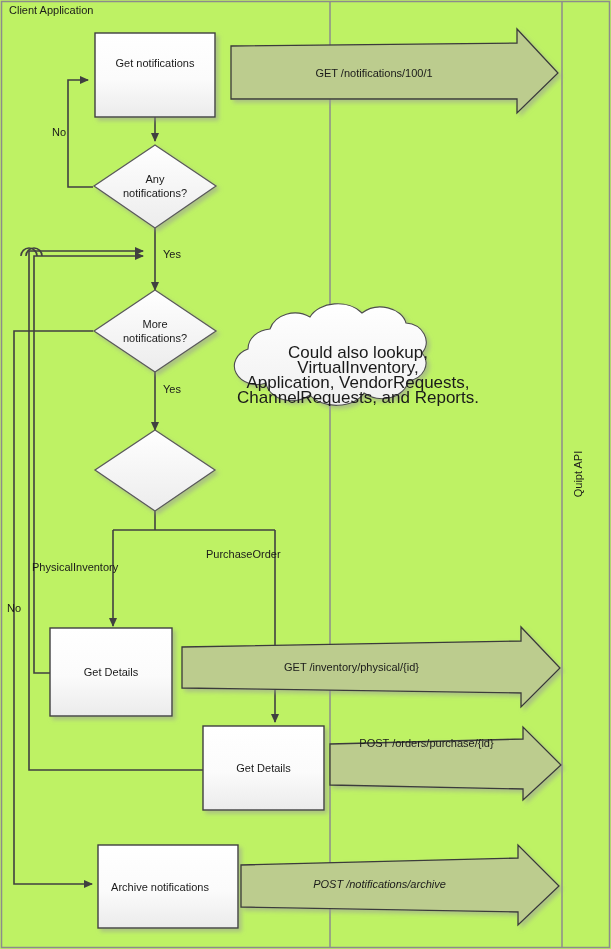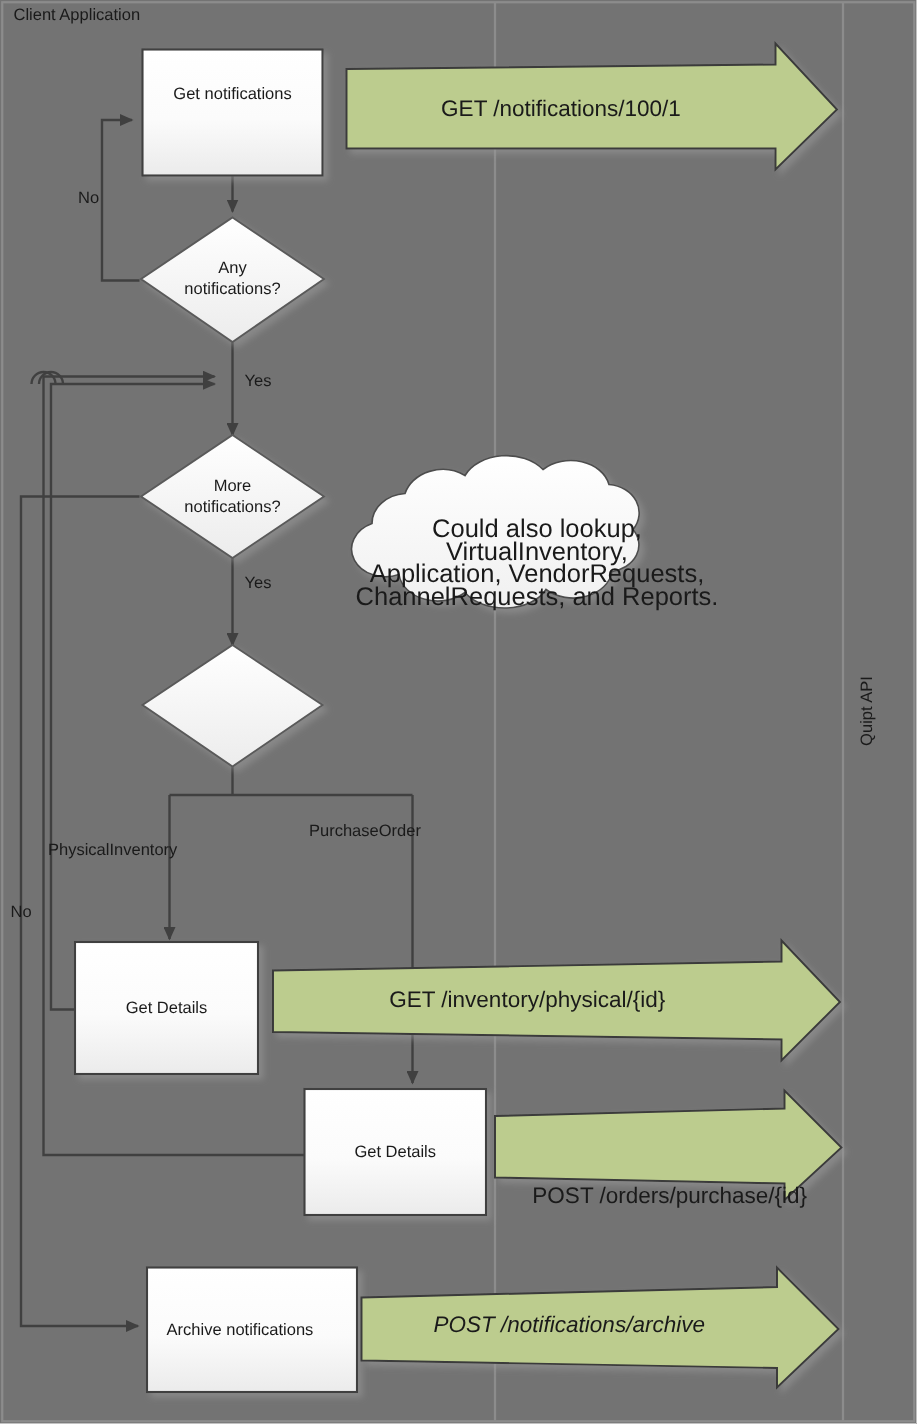--- a/index.html
+++ b/index.html
@@ -1,22 +1,22 @@
 <!DOCTYPE html>
 <html><head>
 <meta charset="utf-8">
 <style>
   html,body{margin:0;padding:0;background:#ffffff;}
   body{font-family:"Liberation Sans","DejaVu Sans",sans-serif;}
-  #canvas{position:relative;width:611px;height:949px;overflow:hidden;background:#737373;}
+  #canvas{position:relative;width:611px;height:949px;overflow:hidden;background:#bef264;}
   #canvas svg{position:absolute;left:0;top:0;}
   .lbl{position:absolute;font-size:11px;color:#1a1a1a;white-space:pre;line-height:13px;}
   .node-text{position:absolute;font-size:11px;color:#1a1a1a;text-align:center;line-height:14px;
              display:flex;align-items:center;justify-content:center;pointer-events:none;}
-  .arrow-text{position:absolute;font-size:15px;color:#1a1a1a;text-align:center;line-height:14px;
+  .arrow-text{position:absolute;font-size:11px;color:#1a1a1a;text-align:center;line-height:14px;
              display:flex;align-items:center;justify-content:center;pointer-events:none;}
   .cloud-text{position:absolute;font-size:17px;color:#1a1a1a;text-align:center;line-height:15px;
              display:flex;flex-direction:column;align-items:center;justify-content:center;pointer-events:none;}
   .lane-title{position:absolute;font-size:11px;color:#1a1a1a;
              transform-origin:center center;white-space:nowrap;}
 </style>
 </head>
 <body>
 
 <div id="canvas">
@@ -135,21 +135,21 @@
 
   <div class="lbl" style="left:52px;top:126px;">No</div>
   <div class="lbl" style="left:163px;top:248px;">Yes</div>
   <div class="lbl" style="left:7px;top:602px;">No</div>
   <div class="lbl" style="left:163px;top:383px;">Yes</div>
   <div class="lbl" style="left:32px;top:561px;">PhysicalInventory</div>
   <div class="lbl" style="left:206px;top:548px;">PurchaseOrder</div>
 
   <div class="arrow-text" style="left:231px;top:46px;width:286px;height:53px;">GET /notifications/100/1</div>
   <div class="arrow-text" style="left:182px;top:641px;width:339px;height:52px;">GET /inventory/physical/{id}</div>
-  <div class="arrow-text" style="left:330px;top:774px;width:193px;height:48px;padding-left:20px;">POST /orders/purchase/{id}</div>
+  <div class="arrow-text" style="left:330px;top:719px;width:193px;height:48px;">POST /orders/purchase/{id}</div>
   <div class="arrow-text" style="left:241px;top:858px;width:277px;height:51px;font-style:italic;">POST /notifications/archive</div>
 
   <div class="cloud-text" style="left:235px;top:340px;width:246px;height:70px;">
     <span>Could also lookup, VirtualInventory,</span>
     <span>Application, VendorRequests,</span>
     <span>ChannelRequests, and Reports.</span>
   </div>
 
 </div>
 

